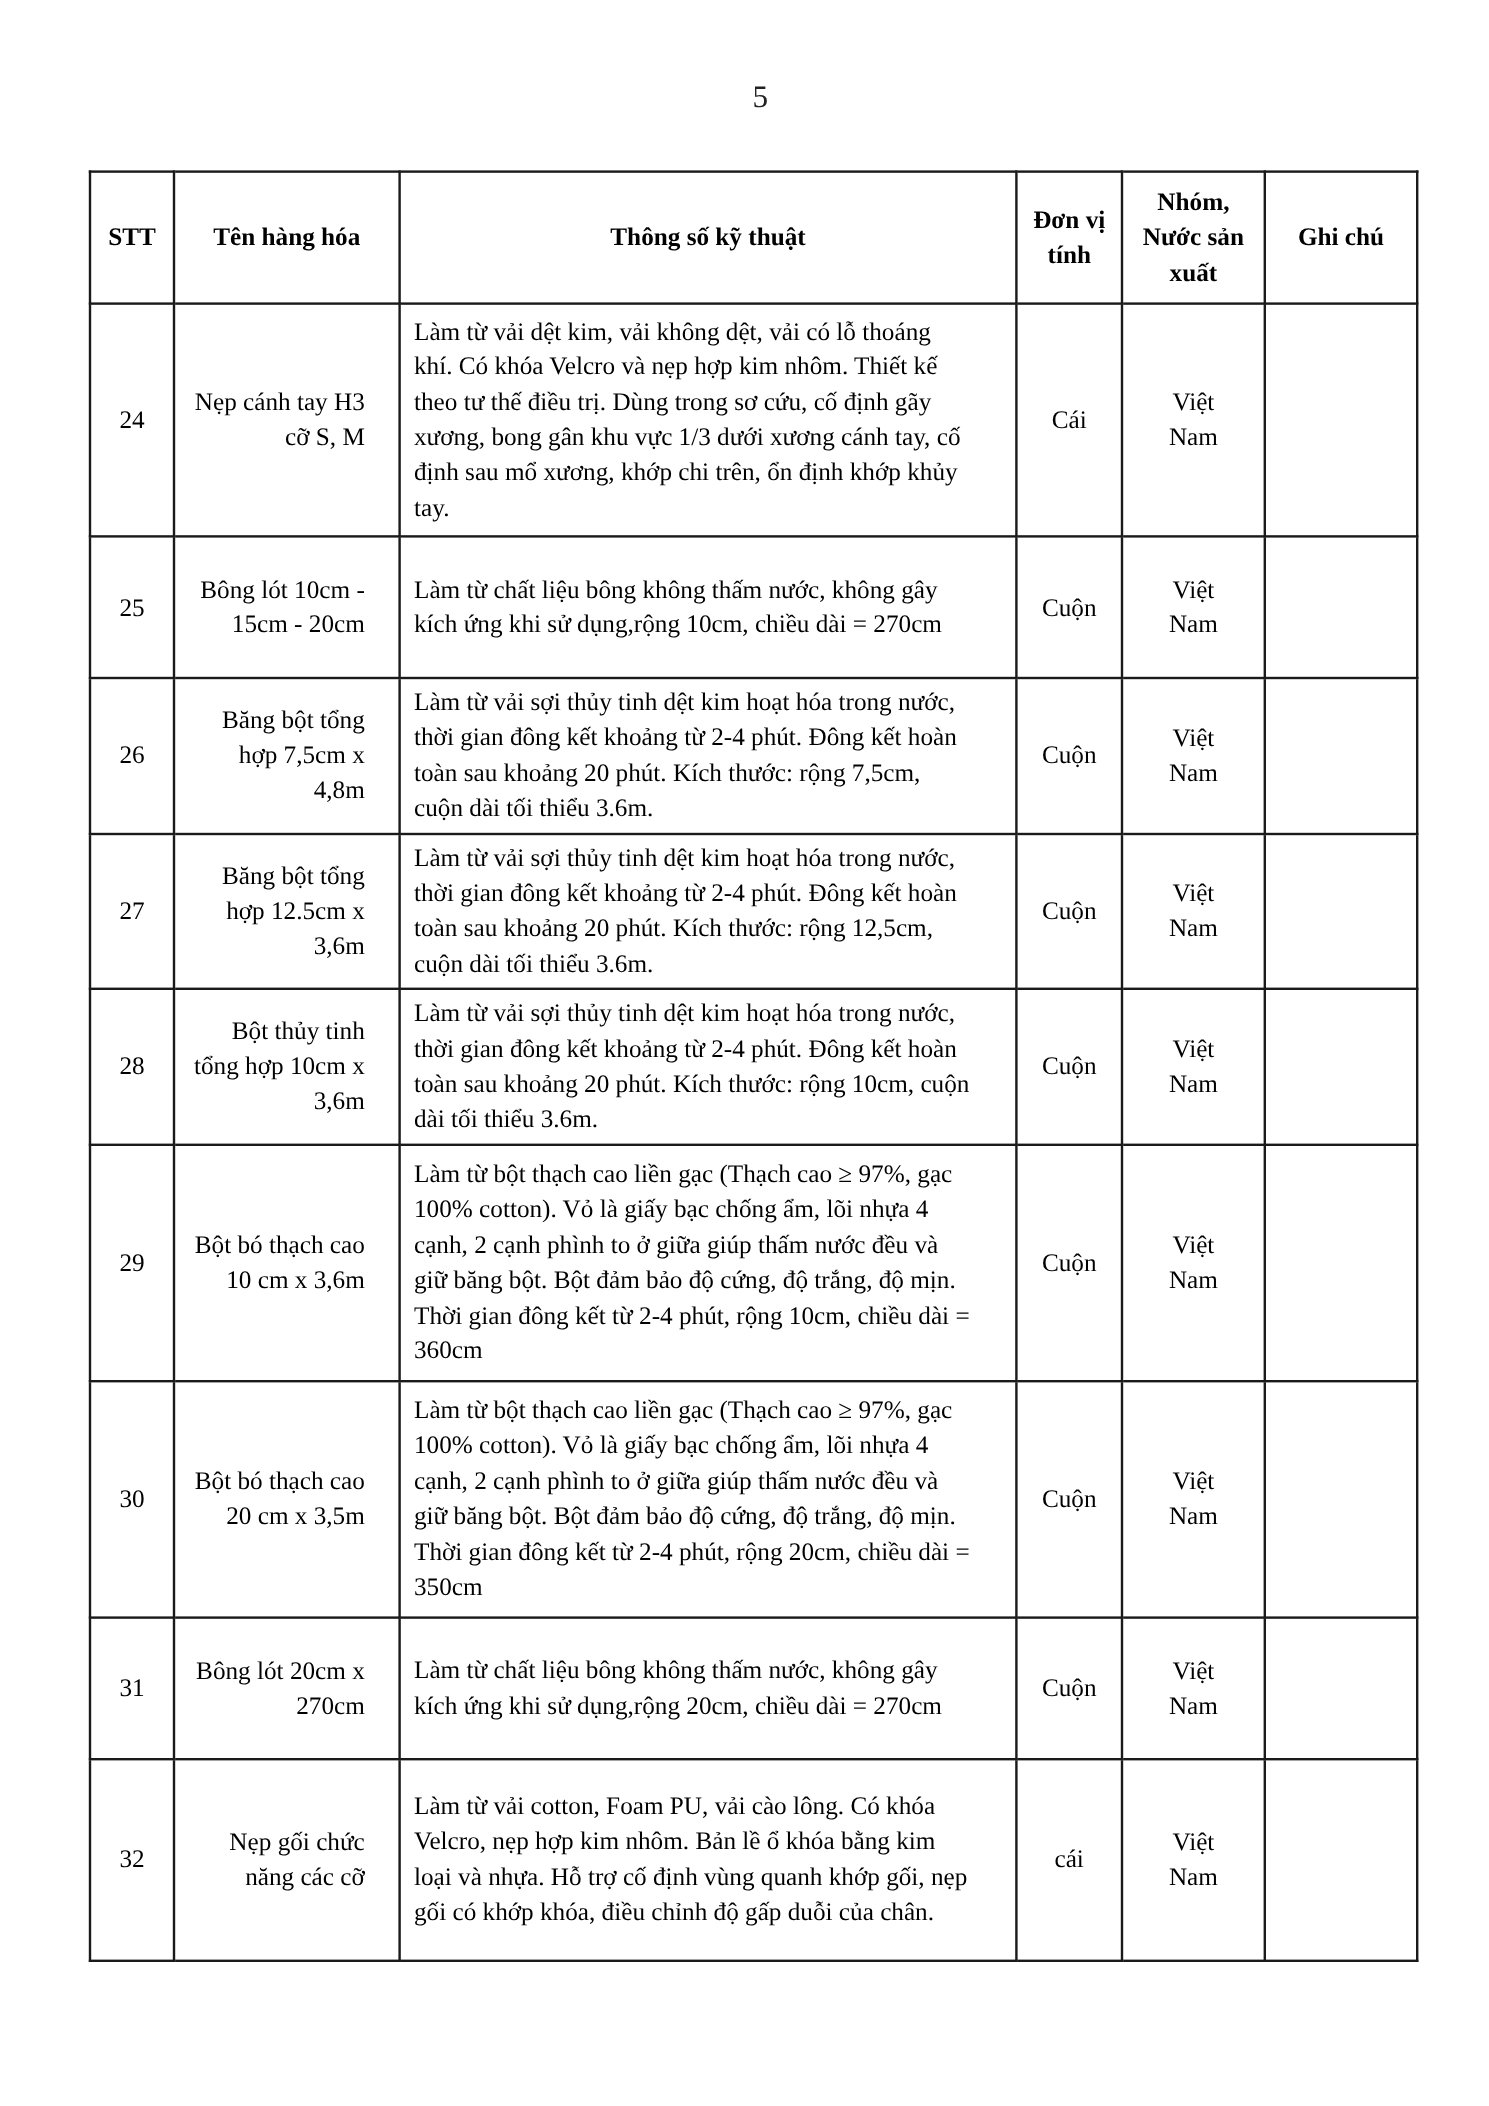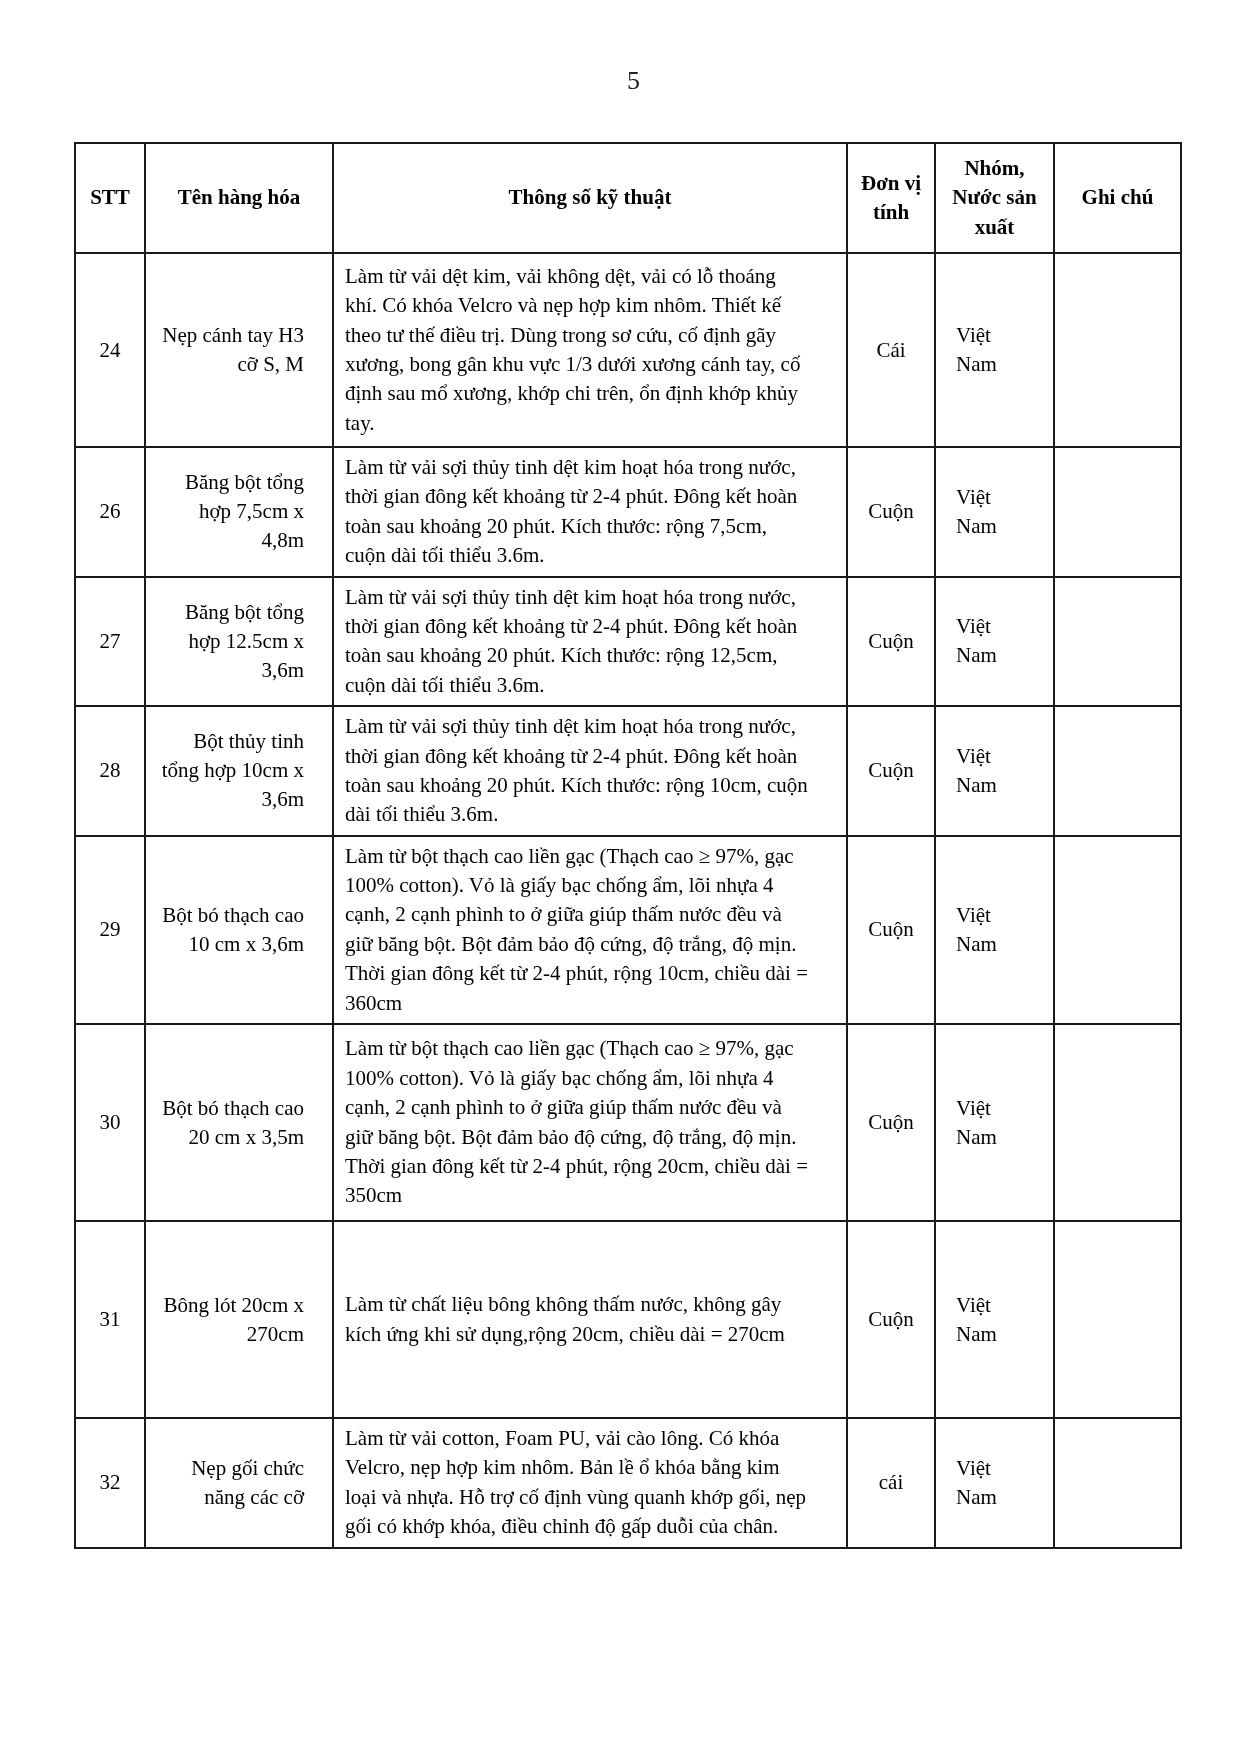--- a/index.html
+++ b/index.html
@@ -51,21 +51,21 @@
   col.c-name { width: 188px; }
   col.c-spec { width: 514px; }
   col.c-unit { width: 88px; }
   col.c-country { width: 119px; }
   col.c-note { width: 127px; }
 
   td.cell-stt     { text-align: center; padding: 4px 2px; }
   td.cell-name    { text-align: right; padding: 4px 28px 4px 11px; }
   td.cell-spec    { text-align: left; padding: 5px 36px 5px 11px; line-height: 1.40; margin-top: 16px; }
   td.cell-unit    { text-align: center; padding: 20px 2px; }
-  td.cell-country { text-align: left; padding: 4px 20px; }
+  td.cell-country { text-align: center; padding: 4px 20px; }
   td.cell-note    { padding: 4px; }
 
   
   tbody tr:nth-child(1) { height: 194px; }
   tbody tr:nth-child(2) { height: 118px; }
   tbody tr:nth-child(3) { height: 129px; }
   tbody tr:nth-child(4) { height: 129px; }
   tbody tr:nth-child(5) { height: 129px; }
   tbody tr:nth-child(6) { height: 197px; }
   tbody tr:nth-child(7) { height: 197px; }
@@ -96,20 +96,28 @@
         <th>Nhóm, Nước sản xuất</th>
         <th>Ghi chú</th>
       </tr>
     </thead>
     <tbody id="table-body">
         <tr>
           <td class="cell-stt">24</td>
           <td class="cell-name">Nẹp cánh tay H3 cỡ S, M</td>
           <td class="cell-spec">Làm từ vải dệt kim, vải không dệt, vải có lỗ thoáng khí. Có khóa Velcro và nẹp hợp kim nhôm. Thiết kế theo tư thế điều trị. Dùng trong sơ cứu, cố định gãy xương, bong gân khu vực 1/3 dưới xương cánh tay, cố định sau mổ xương, khớp chi trên, ổn định khớp khủy tay.</td>
           <td class="cell-unit">Cái</td>
+          <td class="cell-country">Việt Nam</td>
+          <td class="cell-note"></td>
+        </tr>
+        <tr>
+          <td class="cell-stt">25</td>
+          <td class="cell-name">Bông lót 10cm - 15cm - 20cm</td>
+          <td class="cell-spec">Làm từ chất liệu bông không thấm nước, không gây kích ứng khi sử dụng,rộng 10cm, chiều dài = 270cm</td>
+          <td class="cell-unit">Cuộn</td>
           <td class="cell-country">Việt Nam</td>
           <td class="cell-note"></td>
         </tr>
         <tr>
           <td class="cell-stt">26</td>
           <td class="cell-name">Băng bột tổng hợp 7,5cm x 4,8m</td>
           <td class="cell-spec">Làm từ vải sợi thủy tinh dệt kim hoạt hóa trong nước, thời gian đông kết khoảng từ 2-4 phút. Đông kết hoàn toàn sau khoảng 20 phút. Kích thước: rộng 7,5cm, cuộn dài tối thiểu 3.6m.</td>
           <td class="cell-unit">Cuộn</td>
           <td class="cell-country">Việt Nam</td>
           <td class="cell-note"></td>

